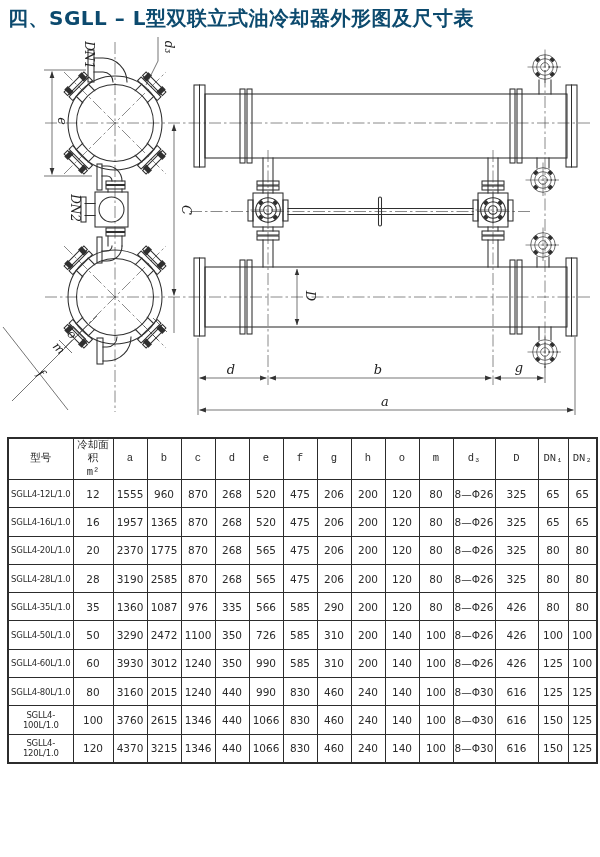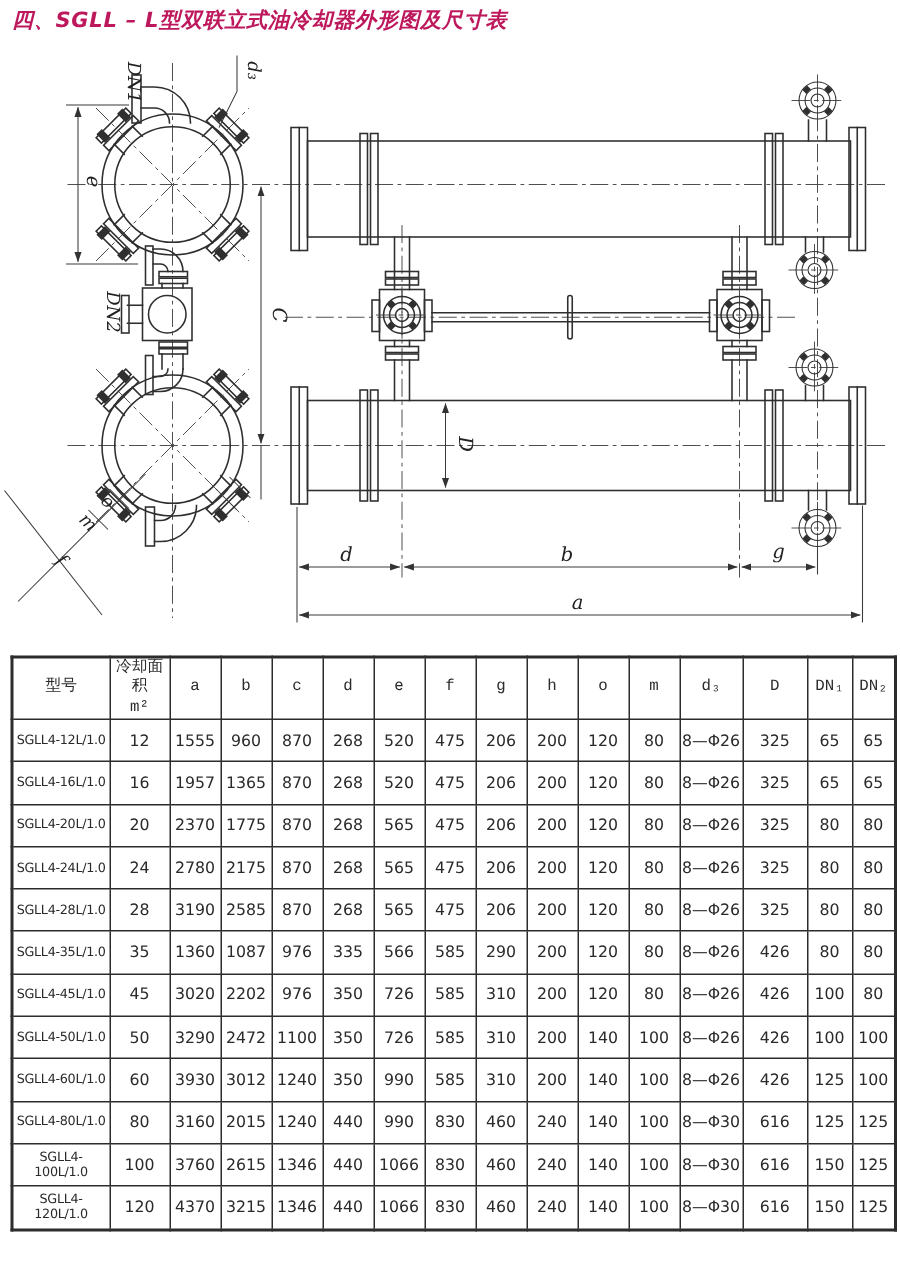--- a/index.html
+++ b/index.html
@@ -1,19 +1,19 @@
 <!DOCTYPE html>
 <html><head>
 <meta charset="utf-8">
 <style>
   html,body{margin:0;padding:0;background:#f4f4f4;}
   #page{position:relative;width:600px;height:857px;background:#ffffff;overflow:hidden;
         font-family:"DejaVu Sans","Liberation Sans",sans-serif;}
-  #title{position:absolute;left:8px;top:5px;font-size:14px;font-weight:bold;color:#be185d;
-         letter-spacing:.5px;white-space:nowrap;font-style:italic;}
+  #title{position:absolute;left:8px;top:5px;font-size:20px;font-weight:bold;color:#0c4a6e;
+         letter-spacing:.5px;white-space:nowrap;}
   #draw{position:absolute;left:0;top:33px;}
   
   .ln{fill:none;stroke:#2f2f2f;stroke-width:1.05;stroke-linecap:square;}
   .th{fill:none;stroke:#2f2f2f;stroke-width:.7;}
   .cl{fill:none;stroke:#4a4a4a;stroke-width:.65;stroke-dasharray:12 3 2.5 3;}
   .dim{fill:none;stroke:#3a3a3a;stroke-width:.7;}
   .dlab{font:italic 13px "DejaVu Serif","Liberation Serif",serif;fill:#222;}
   .dlab2{font:italic 12px "DejaVu Serif","Liberation Serif",serif;fill:#222;}
   
   #tblwrap{position:absolute;left:7px;top:437px;}
@@ -323,38 +323,20 @@
             <td>206</td>
             <td>200</td>
             <td>120</td>
             <td>80</td>
             <td>8—Φ26</td>
             <td>325</td>
             <td>80</td>
             <td>80</td>
           </tr>
           <tr>
-            <td>SGLL4-24L/1.0</td>
-            <td>24</td>
-            <td>2780</td>
-            <td>2175</td>
-            <td>870</td>
-            <td>268</td>
-            <td>565</td>
-            <td>475</td>
-            <td>206</td>
-            <td>200</td>
-            <td>120</td>
-            <td>80</td>
-            <td>8—Φ26</td>
-            <td>325</td>
-            <td>80</td>
-            <td>80</td>
-          </tr>
-          <tr>
             <td>SGLL4-28L/1.0</td>
             <td>28</td>
             <td>3190</td>
             <td>2585</td>
             <td>870</td>
             <td>268</td>
             <td>565</td>
             <td>475</td>
             <td>206</td>
             <td>200</td>
@@ -377,38 +359,20 @@
             <td>290</td>
             <td>200</td>
             <td>120</td>
             <td>80</td>
             <td>8—Φ26</td>
             <td>426</td>
             <td>80</td>
             <td>80</td>
           </tr>
           <tr>
-            <td>SGLL4-45L/1.0</td>
-            <td>45</td>
-            <td>3020</td>
-            <td>2202</td>
-            <td>976</td>
-            <td>350</td>
-            <td>726</td>
-            <td>585</td>
-            <td>310</td>
-            <td>200</td>
-            <td>120</td>
-            <td>80</td>
-            <td>8—Φ26</td>
-            <td>426</td>
-            <td>100</td>
-            <td>80</td>
-          </tr>
-          <tr>
             <td>SGLL4-50L/1.0</td>
             <td>50</td>
             <td>3290</td>
             <td>2472</td>
             <td>1100</td>
             <td>350</td>
             <td>726</td>
             <td>585</td>
             <td>310</td>
             <td>200</td>

